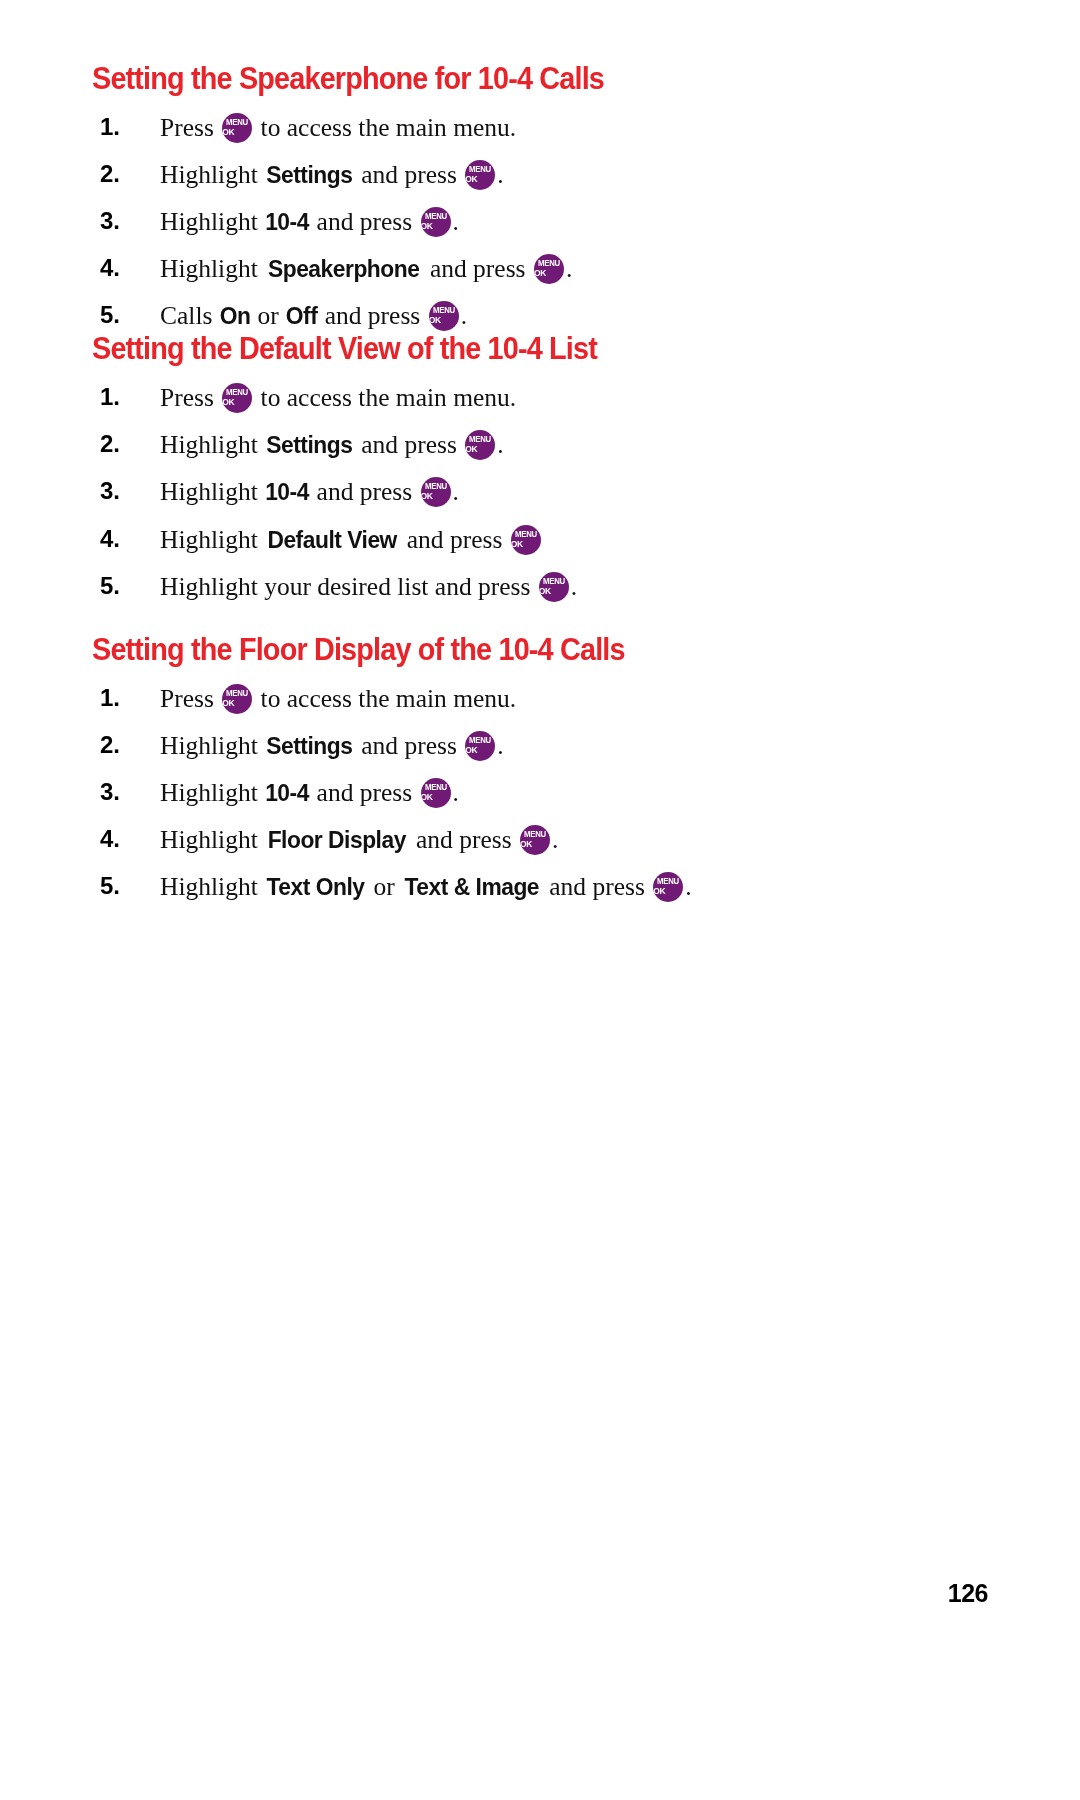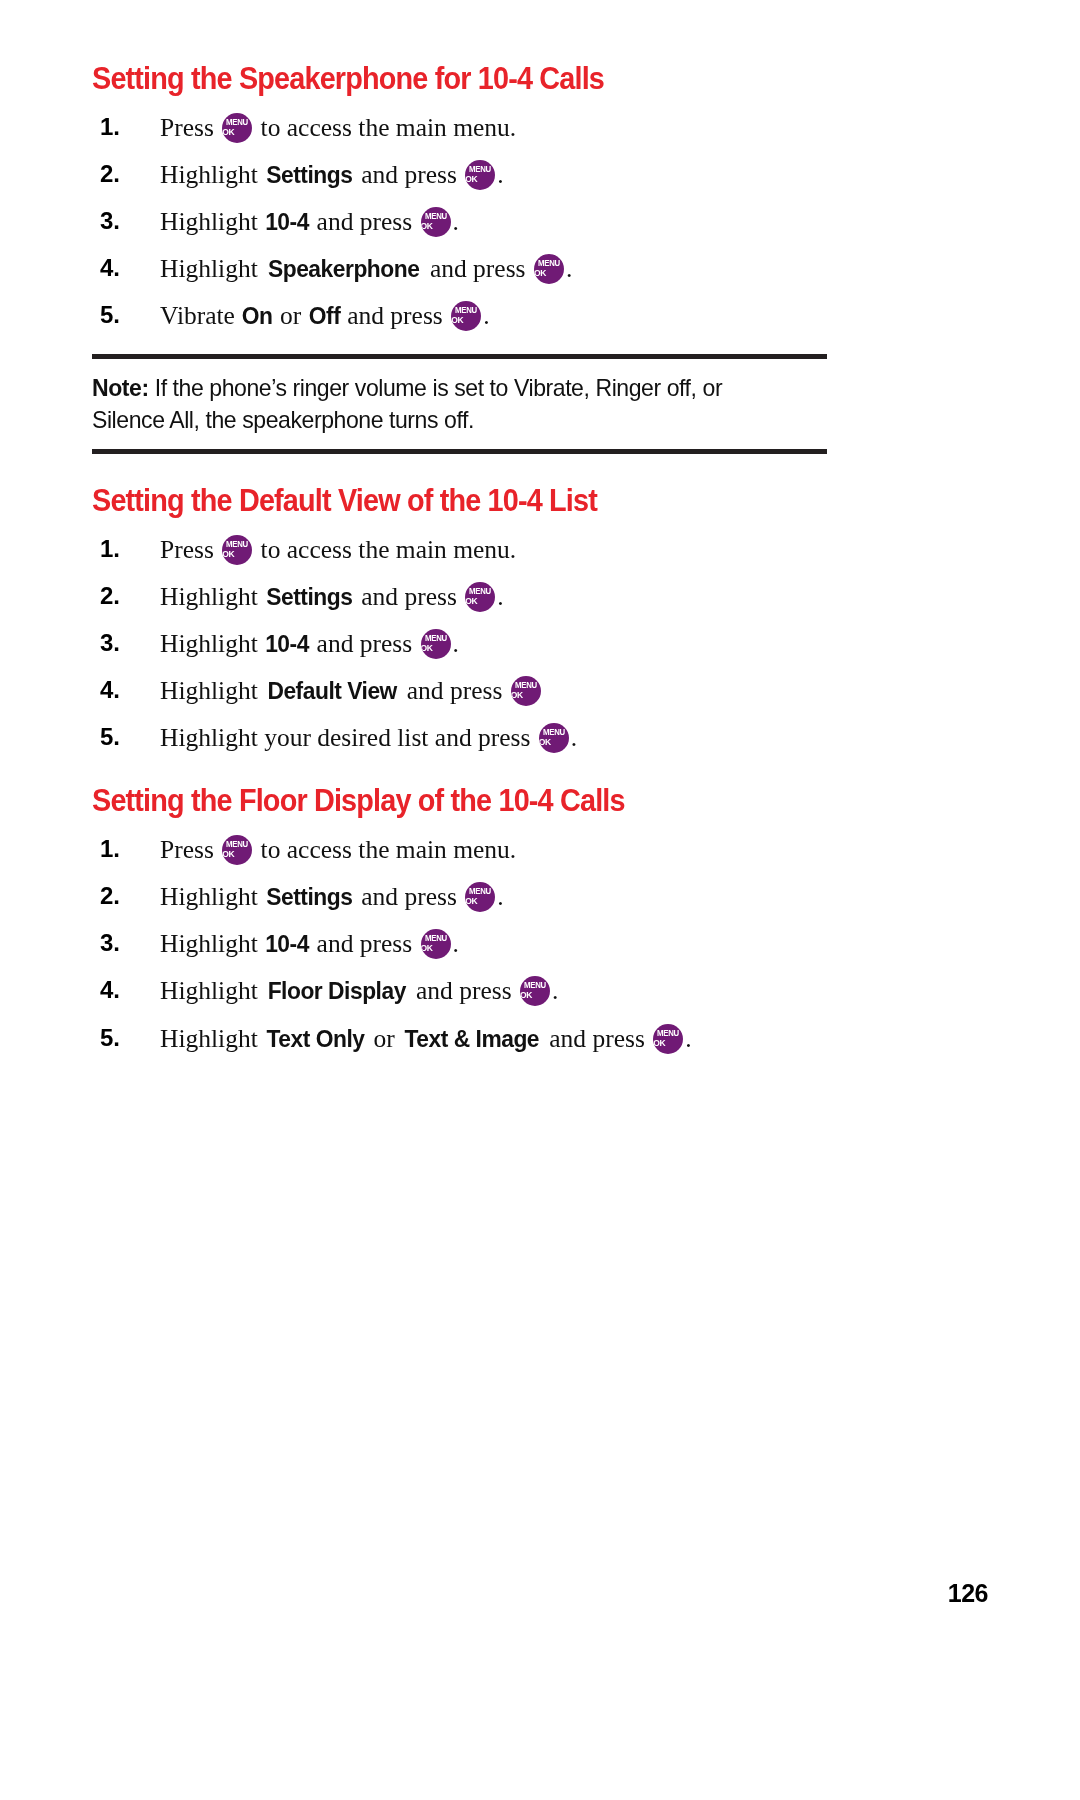--- a/index.html
+++ b/index.html
@@ -165,25 +165,22 @@
 
 <div class="page">
   <div class="content" id="content-root">
       <div class="block">
         <h2 class="section-title">Setting the Speakerphone for 10-4 Calls</h2>
         <ol class="steps">
           <li><span class="step-num">1</span><span class="step-text"><span>Press </span><span class="menu-key"><span class="k-menu">MENU</span><span class="k-ok">OK</span></span><span> to access the main menu.</span></span></li>
           <li><span class="step-num">2</span><span class="step-text"><span>Highlight </span><span class="term">Settings</span><span> and press </span><span class="menu-key"><span class="k-menu">MENU</span><span class="k-ok">OK</span></span><span>.</span></span></li>
           <li><span class="step-num">3</span><span class="step-text"><span>Highlight </span><span class="term">10-4</span><span> and press </span><span class="menu-key"><span class="k-menu">MENU</span><span class="k-ok">OK</span></span><span>.</span></span></li>
           <li><span class="step-num">4</span><span class="step-text"><span>Highlight </span><span class="term">Speakerphone</span><span> and press </span><span class="menu-key"><span class="k-menu">MENU</span><span class="k-ok">OK</span></span><span>.</span></span></li>
-          <li><span class="step-num">5</span><span class="step-text"><span>Vibrate </span><span class="term">On</span><span> or </span><span class="term">Off</span><span> and press </span><span class="menu-key"><span class="k-menu">MENU</span><span class="k-ok">OK</span></span><span>.</span></span></li>
+          <li><span class="step-num">5</span><span class="step-text"><span>Calls </span><span class="term">On</span><span> or </span><span class="term">Off</span><span> and press </span><span class="menu-key"><span class="k-menu">MENU</span><span class="k-ok">OK</span></span><span>.</span></span></li>
         </ol>
-        <div class="note-block">
-          <div class="note-text"><span class="note-label">Note:</span><span> If the phone’s ringer volume is set to Vibrate, Ringer off, or Silence All, the speakerphone turns off.</span></div>
-        </div>
       </div>
       <div class="block">
         <h2 class="section-title">Setting the Default View of the 10-4 List</h2>
         <ol class="steps">
           <li><span class="step-num">1</span><span class="step-text"><span>Press </span><span class="menu-key"><span class="k-menu">MENU</span><span class="k-ok">OK</span></span><span> to access the main menu.</span></span></li>
           <li><span class="step-num">2</span><span class="step-text"><span>Highlight </span><span class="term">Settings</span><span> and press </span><span class="menu-key"><span class="k-menu">MENU</span><span class="k-ok">OK</span></span><span>.</span></span></li>
           <li><span class="step-num">3</span><span class="step-text"><span>Highlight </span><span class="term">10-4</span><span> and press </span><span class="menu-key"><span class="k-menu">MENU</span><span class="k-ok">OK</span></span><span>.</span></span></li>
           <li><span class="step-num">4</span><span class="step-text"><span>Highlight </span><span class="term">Default View</span><span> and press </span><span class="menu-key"><span class="k-menu">MENU</span><span class="k-ok">OK</span></span></span></li>
           <li><span class="step-num">5</span><span class="step-text"><span>Highlight your desired list and press </span><span class="menu-key"><span class="k-menu">MENU</span><span class="k-ok">OK</span></span><span>.</span></span></li>
         </ol>

